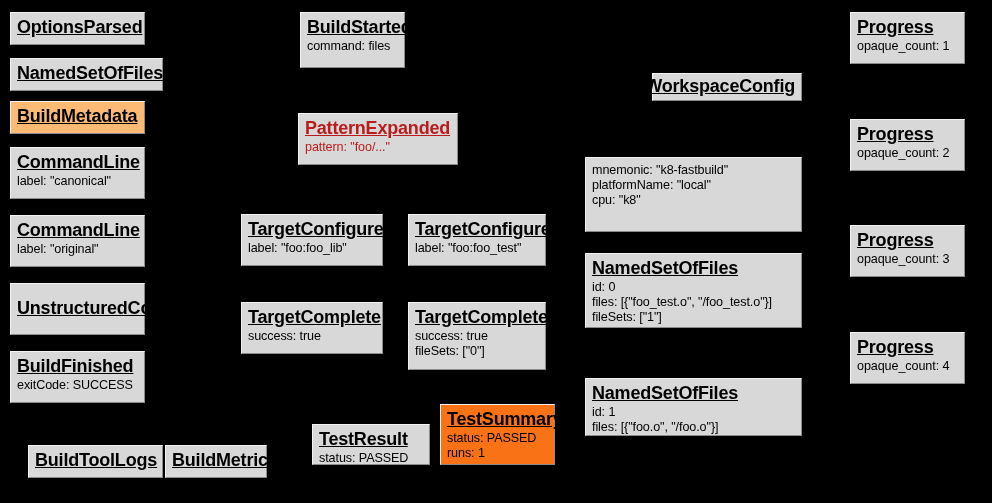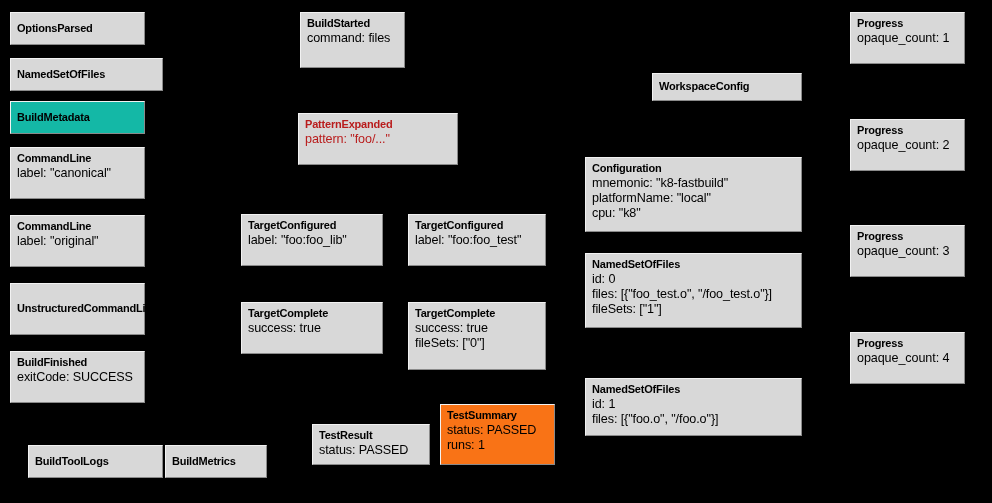--- a/index.html
+++ b/index.html
@@ -25,21 +25,22 @@
     border-top: 1px solid #f2f2f2;
     border-left: 1px solid #f2f2f2;
     border-right: 1px solid #8a8a8a;
     border-bottom: 1px solid #8a8a8a;
     padding: 4px 6px 5px 6px;
     color: #000000;
     line-height: 1.18;
   }
   .node .title {
     font-weight: bold;
-    font-size: 11px;
+    font-size: 18px;
+    text-decoration: underline;
     white-space: nowrap;
     letter-spacing: -0.2px;
     display: block;
   }
   .node .title.wrap {
     white-space: normal;
   }
   .node .attrs {
     display: block;
     margin-top: 1px;
@@ -58,21 +59,21 @@
 </head>
 <body>
 
 <div id="canvas" style="background: rgb(0, 0, 0);">
     <div class="node title-only" style="left: 10px; top: 12px; width: 135px; height: 33px; background: rgb(216, 216, 216); color: rgb(0, 0, 0);">
       <span class="title">OptionsParsed</span>
     </div>
     <div class="node title-only" style="left: 10px; top: 58px; width: 153px; height: 33px; background: rgb(216, 216, 216); color: rgb(0, 0, 0);">
       <span class="title">NamedSetOfFiles</span>
     </div>
-    <div class="node title-only" style="left: 10px; top: 101px; width: 135px; height: 33px; background: #14b8a6; color: rgb(0, 0, 0);">
+    <div class="node title-only" style="left: 10px; top: 101px; width: 135px; height: 33px; background: #fdba74; color: rgb(0, 0, 0);">
       <span class="title">BuildMetadata</span>
     </div>
     <div class="node" style="left: 10px; top: 147px; width: 135px; height: 52px; background: rgb(216, 216, 216); color: rgb(0, 0, 0);">
       <span class="title">CommandLine</span>
       <span class="attrs">
         <span class="attr">label: "canonical"</span>
       </span>
     </div>
     <div class="node" style="left: 10px; top: 215px; width: 135px; height: 52px; background: rgb(216, 216, 216); color: rgb(0, 0, 0);">
       <span class="title">CommandLine</span>
@@ -138,25 +139,24 @@
         <span class="attr">status: PASSED</span>
       </span>
     </div>
     <div class="node" style="left: 440px; top: 404px; width: 115px; height: 61px; background: #f97316; color: rgb(0, 0, 0);">
       <span class="title">TestSummary</span>
       <span class="attrs">
         <span class="attr">status: PASSED</span>
         <span class="attr">runs: 1</span>
       </span>
     </div>
-    <div class="node title-only" style="left: 652px; top: 73px; width: 150px; height: 28px; background: rgb(216, 216, 216); color: rgb(0, 0, 0);">
+    <div class="node title-only" style="left: 652px; top: 73px; width: 150px; height: 28px; background: rgb(216, 216, 216); color: rgb(0, 0, 0); justify-content: flex-end;">
       <span class="title">WorkspaceConfig</span>
     </div>
     <div class="node" style="left: 585px; top: 157px; width: 217px; height: 75px; background: rgb(216, 216, 216); color: rgb(0, 0, 0);">
-      <span class="title">Configuration</span>
       <span class="attrs">
         <span class="attr">mnemonic: "k8-fastbuild"</span>
         <span class="attr">platformName: "local"</span>
         <span class="attr">cpu: "k8"</span>
       </span>
     </div>
     <div class="node" style="left: 585px; top: 253px; width: 217px; height: 75px; background: rgb(216, 216, 216); color: rgb(0, 0, 0);">
       <span class="title">NamedSetOfFiles</span>
       <span class="attrs">
         <span class="attr">id: 0</span>

